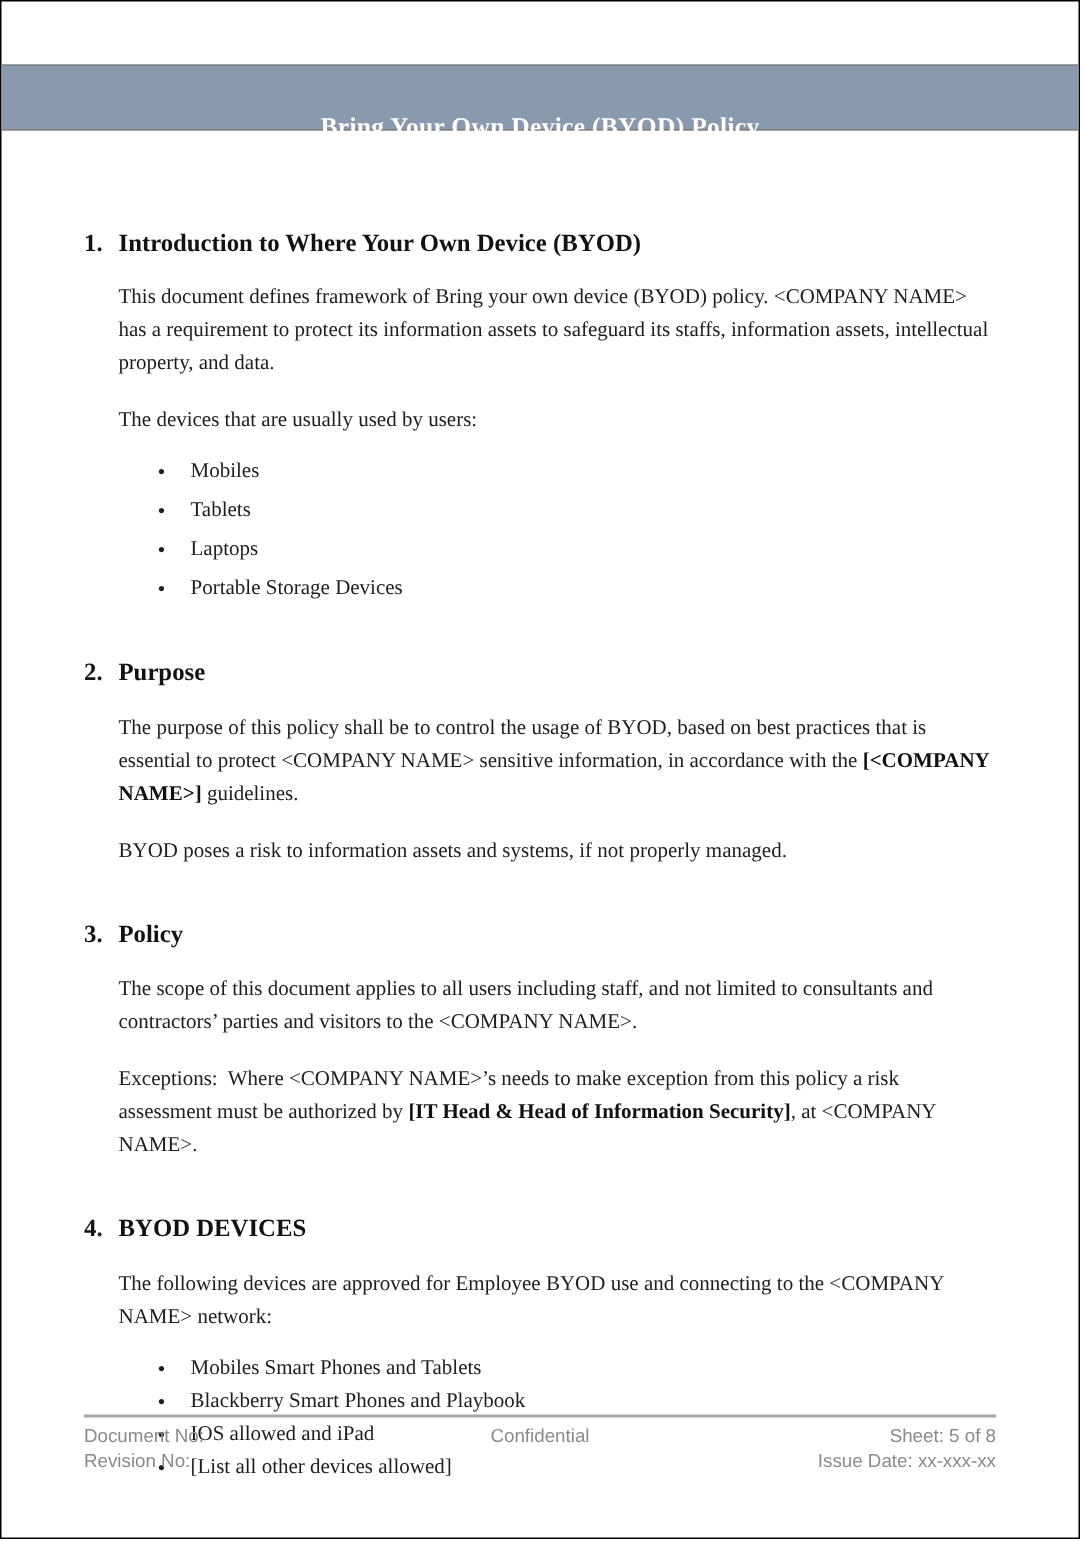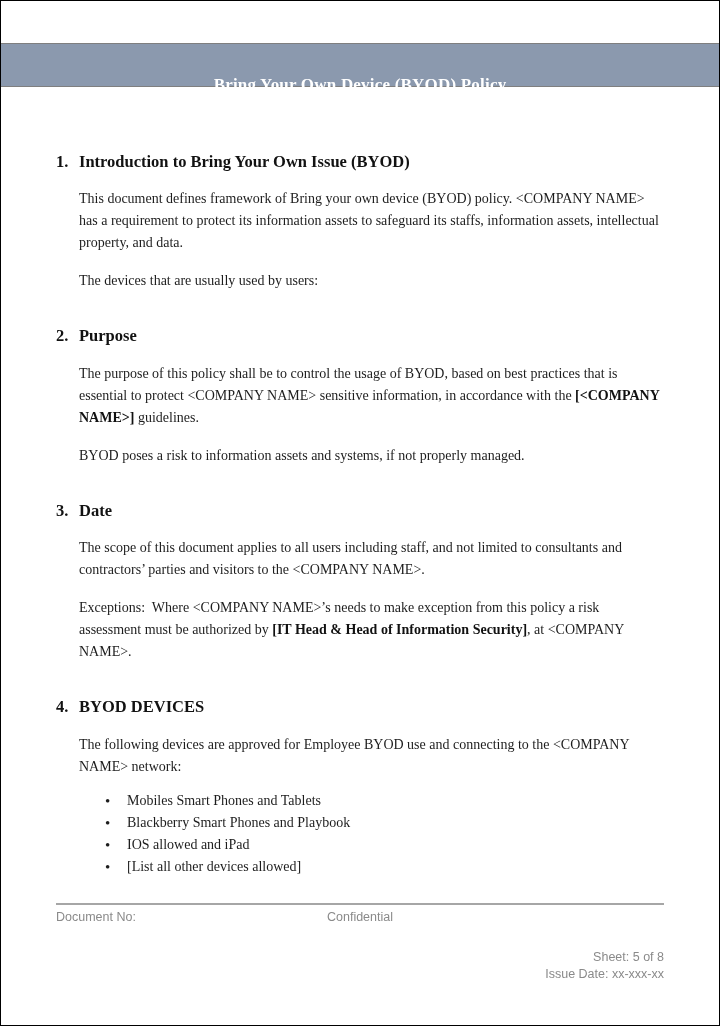--- a/index.html
+++ b/index.html
@@ -72,60 +72,66 @@
     padding-top:4px;
     font-family:"Liberation Sans","DejaVu Sans",sans-serif;
     font-size:12.5px;
     line-height:17px;
     color:var(--footer-text);
     display:grid;
     grid-template-columns:1fr auto 1fr;
   }
   .footer .left{text-align:left;}
   .footer .center{text-align:center;}
-  .footer .right{text-align:right;margin-top:40px;}
+  .footer .right{text-align:right;}
   strong{font-weight:bold;color:#111;}
 </style>
 </head>
 <body>
 
 <div class="page">
 
   <div class="banner">
     <span class="title">Bring Your Own Device (BYOD) Policy</span>
   </div>
 
   <div class="content">
 
     <section class="first">
       <div class="sec-head">
         <span class="sec-num">1.</span>
-        <span>Introduction to Bring Your Own Issue (BYOD)</span>
+        <span>Introduction to Where Your Own Device (BYOD)</span>
       </div>
       <div class="sec-body">
         <p>This document defines framework of Bring your own device (BYOD) policy. &lt;COMPANY NAME&gt; has a requirement to protect its information assets to safeguard its staffs, information assets, intellectual property, and data.</p>
         <p>The devices that are usually used by users:</p>
+        <ul class="bullets loose">
+          <li>Mobiles</li>
+          <li>Tablets</li>
+          <li>Laptops</li>
+          <li>Portable Storage Devices</li>
+        </ul>
       </div>
     </section>
 
     <section>
       <div class="sec-head">
         <span class="sec-num">2.</span>
         <span>Purpose</span>
       </div>
       <div class="sec-body">
         <p><span>The purpose of this policy shall be to control the usage of BYOD, based on best practices that is essential to protect &lt;COMPANY NAME&gt; sensitive information, in accordance with the </span><strong>[&lt;COMPANY NAME&gt;]</strong><span> guidelines.</span></p>
         <p>BYOD poses a risk to information assets and systems, if not properly managed.</p>
       </div>
     </section>
 
     <section>
       <div class="sec-head">
         <span class="sec-num">3.</span>
-        <span>Date</span>
+        <span>Policy</span>
       </div>
       <div class="sec-body">
         <p>The scope of this document applies to all users including staff, and not limited to consultants and contractors’ parties and visitors to the &lt;COMPANY NAME&gt;.</p>
         <p><span>Exceptions:&nbsp; Where &lt;COMPANY NAME&gt;’s needs to make exception from this policy a risk assessment must be authorized by </span><strong>[IT Head &amp; Head of Information Security]</strong><span>, at &lt;COMPANY NAME&gt;.</span></p>
       </div>
     </section>
 
     <section>
       <div class="sec-head">
         <span class="sec-num">4.</span>
@@ -140,20 +146,21 @@
           <li>[List all other devices allowed]</li>
         </ul>
       </div>
     </section>
 
   </div>
 
   <div class="footer">
     <div class="left">
       <div>Document No:</div>
+      <div>Revision No:</div>
     </div>
     <div class="center">
       <div>Confidential</div>
     </div>
     <div class="right">
       <div>Sheet: 5 of 8</div>
       <div>Issue Date: xx-xxx-xx</div>
     </div>
   </div>
 

